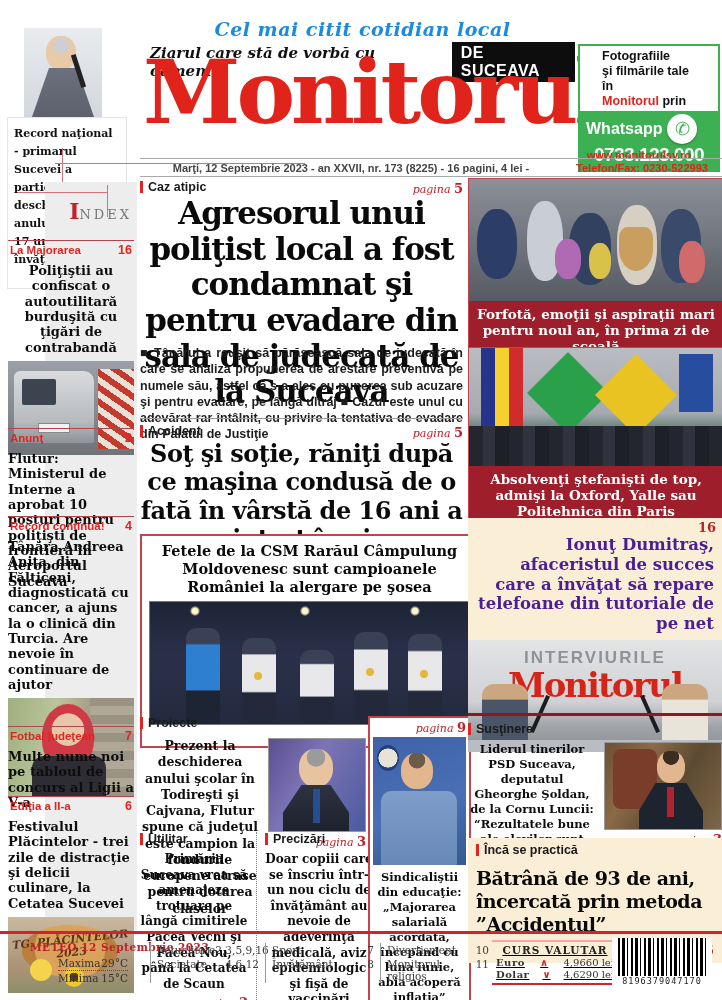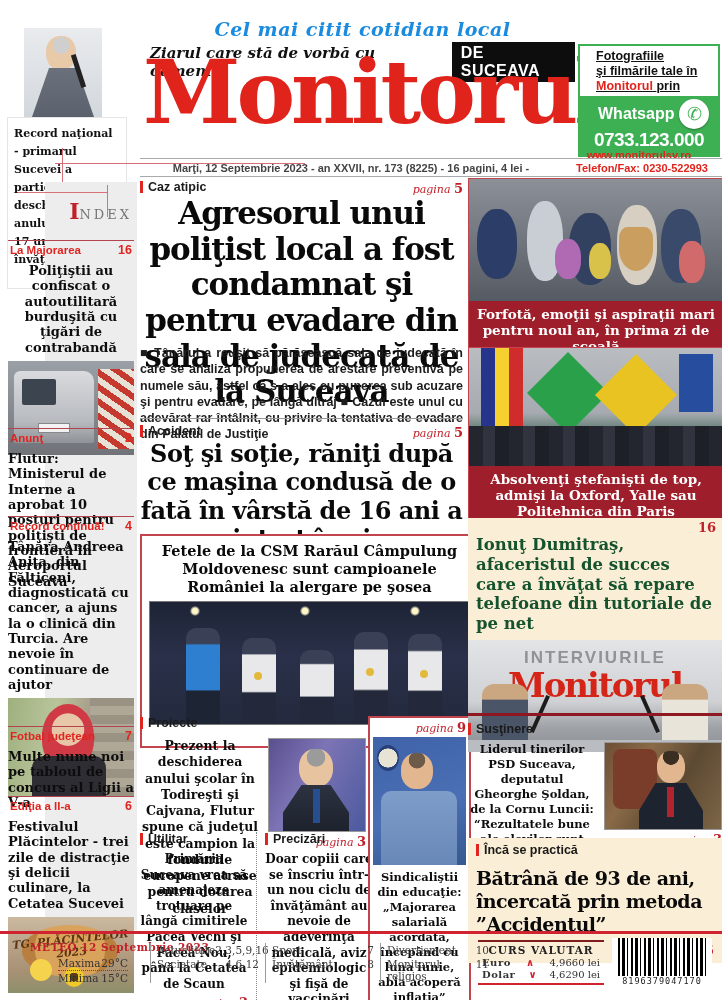--- a/index.html
+++ b/index.html
@@ -10,24 +10,24 @@
   
   .tagline-script{left:150px;top:18px;width:425px;text-align:center;
     font:italic bold 19px "DejaVu Serif",serif;color:#1b8be0;letter-spacing:.5px;}
   .tagline-row{left:150px;top:42px;width:425px;display:flex;justify-content:center;gap:10px;align-items:center;}
   .tagline-sub{font:italic bold 15px "DejaVu Serif",serif;color:#111;}
   .edition-badge{background:#0d0d0d;color:#fff;font:bold 16px "Liberation Sans",sans-serif;
     padding:2px 9px;letter-spacing:.5px;}
   .logo{left:143px;top:46px;width:438px;text-align:center;color:#e0241c;
     font:bold 88px/1.05 "DejaVu Serif",serif;letter-spacing:-4px;}
   .promo-box{left:578px;top:44px;width:138px;border:2px solid #3db054;background:#fff;}
-  .promo-top{padding:3px 16px 2px;font:bold 12.5px/1.2 "Liberation Sans",sans-serif;color:#111;text-decoration:underline;}
+  .promo-top{padding:3px 22px 2px;font:bold 12.5px/1.2 "Liberation Sans",sans-serif;color:#111;}
   .promo-brand{color:#e0241c;}
   .promo-green{background:#3db054;color:#fff;padding:3px 6px 4px;position:relative;}
-  .wa-row{display:flex;align-items:center;gap:5px;margin-left:12px;}
+  .wa-row{display:flex;align-items:center;gap:5px;}
   .wa-label{font:bold 16px "Liberation Sans",sans-serif;}
   .wa-icon{width:30px;height:30px;border-radius:50%;background:#fff;display:flex;
     align-items:center;justify-content:center;color:#3db054;font-size:18px;box-shadow:0 1px 2px rgba(0,0,0,.35);}
   .promo-phone{font:bold 19px "Liberation Sans",sans-serif;text-align:center;letter-spacing:-.5px;}
   .site-url{left:560px;top:149px;width:158px;text-align:center;color:#e0241c;
     font:bold 11px "Liberation Sans",sans-serif;}
   .dateband{left:140px;top:158px;width:582px;border-top:1px solid #aaa;border-bottom:1px solid #aaa;
     display:flex;align-items:center;height:17px;}
   .dateband .date{flex:1;text-align:center;font:bold 11px "Liberation Sans",sans-serif;color:#444;}
   .dateband .tel{width:160px;text-align:center;font:bold 11px "Liberation Sans",sans-serif;color:#e0241c;}
@@ -156,21 +156,21 @@
     background:linear-gradient(180deg,#b9bcc1 0%,#a7abb1 55%,#3a6351 78%,#2e4f41 100%);}
   .flags-photo .tricolor{position:absolute;left:12px;top:0;width:42px;height:78px;
     background:linear-gradient(90deg,#27348b 0 33%,#f6d02f 33% 66%,#d02c2c 66% 100%);}
   .flags-photo .diamond{position:absolute;width:58px;height:58px;transform:rotate(45deg);}
   .flags-photo .crowd{position:absolute;bottom:0;left:0;right:0;height:40px;
     background:repeating-linear-gradient(90deg,#23262e 0 14px,#31343e 14px 26px,#1d2027 26px 40px);}
   .flags-photo .bluebanner{position:absolute;right:10px;top:6px;width:34px;height:58px;background:#274d9e;}
 
   .interview-box{left:468px;top:518px;width:254px;background:#fbeed6;}
   .interview-page{display:block;text-align:right;padding:2px 6px 0;}
-  .interview-headline{text-align:left;font:bold 16.5px/1.2 "DejaVu Serif",serif;color:#14532d;padding:0 8px 6px;}
+  .interview-headline{text-align:right;font:bold 16.5px/1.2 "DejaVu Serif",serif;color:#4c1d95;padding:0 8px 6px;}
   .podcast-photo{height:112px;position:relative;overflow:hidden;
     background:linear-gradient(180deg,#e3e4e6 0%,#cfd1d4 55%,#9fa2a6 78%,#8b8e93 100%);}
   .podcast-photo .ov-top{position:absolute;left:0;top:8px;width:100%;text-align:center;
     font:bold 17px "Liberation Sans",sans-serif;color:#8f9296;letter-spacing:2px;}
   .podcast-photo .ov-brand{position:absolute;left:0;top:28px;width:100%;text-align:center;
     font:bold 34px/1 "DejaVu Serif",serif;color:#d42518;letter-spacing:-2px;}
   .podcast-photo .person{position:absolute;bottom:10px;width:46px;height:58px;border-radius:12px 12px 0 0;}
   .podcast-photo .p1{left:14px;background:linear-gradient(180deg,#caa681 0 26%,#4a5668 28% 100%);}
   .podcast-photo .p2{right:14px;background:linear-gradient(180deg,#caa681 0 26%,#e8e4da 28% 100%);}
   .podcast-photo .mic{position:absolute;width:4px;height:40px;background:#1c1c1c;}
@@ -200,22 +200,22 @@
   .meteo{left:30px;top:941px;width:108px;font-family:"DejaVu Serif",serif;}
   .meteo-head{font:bold 10.5px "DejaVu Serif",serif;color:#c0202a;letter-spacing:.5px;white-space:nowrap;}
   .meteo-row{display:flex;gap:6px;margin-top:3px;}
   .sun-icon{width:22px;height:22px;border-radius:50%;background:#f6d34c;margin-top:3px;flex:none;}
   .meteo-grid{font:10.5px "DejaVu Serif",serif;color:#333;}
   .meteo-grid .r{display:flex;justify-content:space-between;width:70px;padding:1px 0;}
   .meteo-grid .r.dot{border-bottom:1px dotted #c0202a;}
   .ftr-index{left:150px;top:943px;display:flex;font:10.5px "DejaVu Serif",serif;color:#3d3d3d;}
   .ftr-cell{width:102px;border-left:1px solid #999;padding:0 6px;}
   .ftr-line{display:flex;justify-content:space-between;padding:1px 0;}
-  .curs{left:478px;top:940px;width:118px;border-top:2px solid #7f1d1d;border-bottom:2px solid #cf2330;
-    padding:2px 4px 3px;font-family:"DejaVu Serif",serif;}
+  .curs{left:492px;top:940px;width:118px;border-top:2px solid #fca5a5;border-bottom:2px solid #cf2330;
+    padding:2px 4px 3px;font-family:"DejaVu Serif",serif;text-decoration:underline;}
   .curs-title{text-align:center;font:bold 10.5px "DejaVu Serif",serif;color:#222;letter-spacing:1px;}
   .curs-row{display:flex;justify-content:space-between;font:10px "DejaVu Serif",serif;color:#333;padding-top:1px;}
   .curs-row .lbl{font-weight:bold;letter-spacing:.5px;}
   .curs-row .arrow{color:#cf2330;font-weight:bold;}
   .barcode-wrap{left:612px;top:938px;width:100px;background:#fff;text-align:center;}
   .barcode-bars{height:38px;margin:0 6px;
     background:repeating-linear-gradient(90deg,#000 0 2px,#fff 2px 4px,#000 4px 7px,#fff 7px 9px,#000 9px 10px,#fff 10px 13px);}
   .barcode-digits{font:8.5px "DejaVu Sans Mono",monospace;color:#222;letter-spacing:1px;}
 </style>
 </head>

